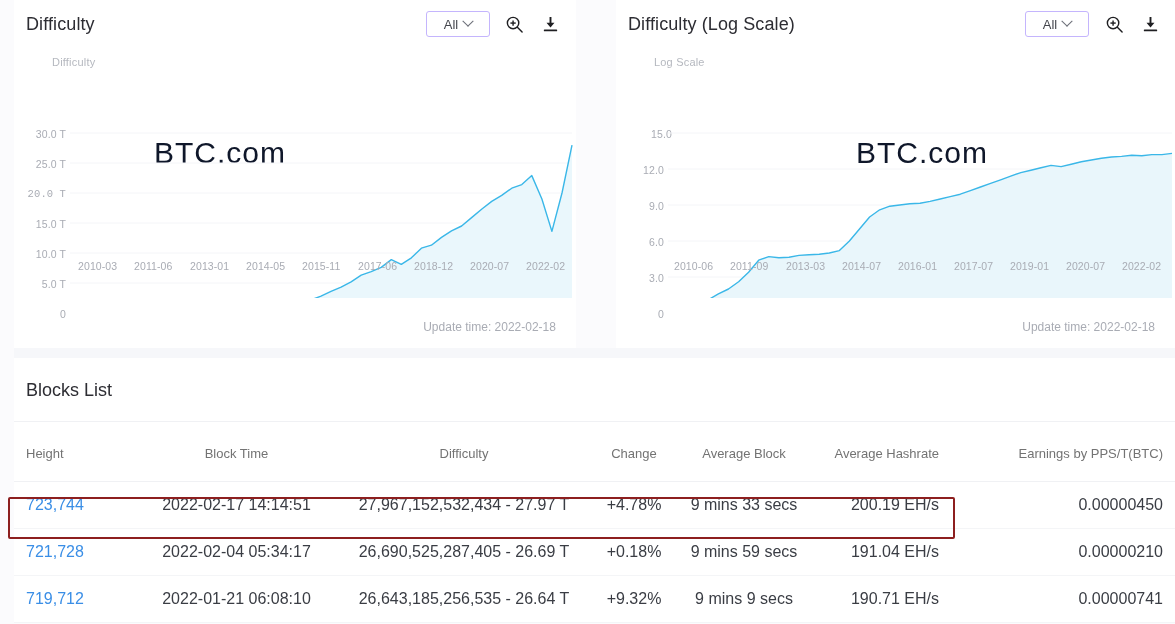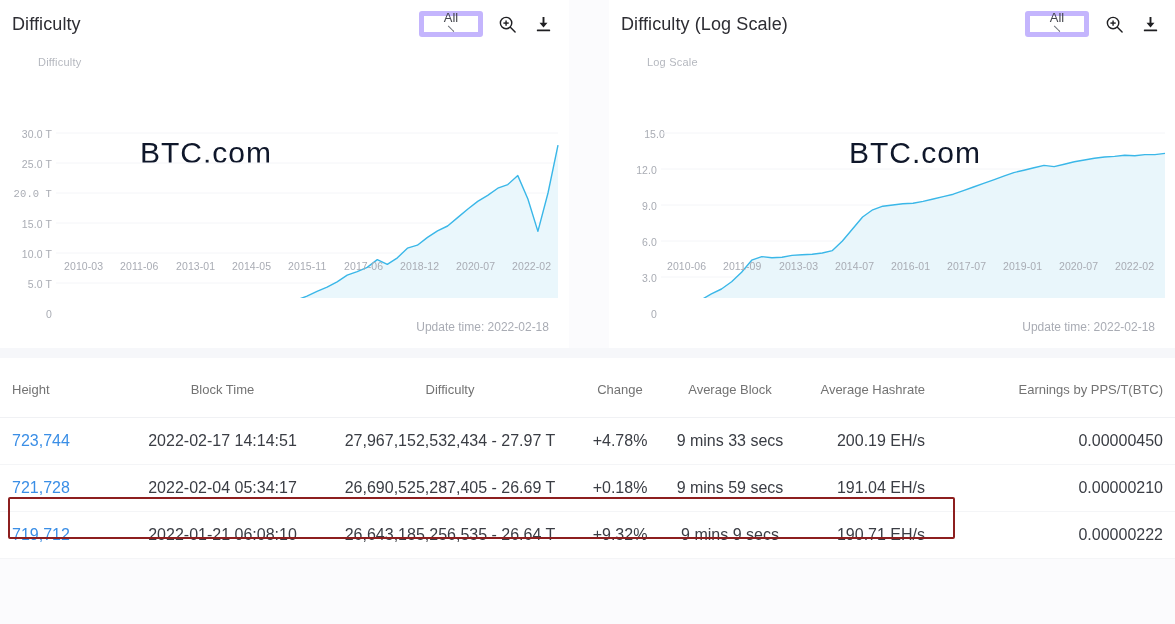--- a/index.html
+++ b/index.html
@@ -2,44 +2,44 @@
 <html><head>
 <meta charset="utf-8">
 <style>
   * { box-sizing: border-box; margin: 0; padding: 0; }
   html, body {
     width: 1175px; height: 624px;
     background: #fbfbfd;
     font-family: "Liberation Sans", sans-serif;
     overflow: hidden;
   }
-  .page { position: relative; width: 1175px; height: 624px; }
+  .page { position: relative; width: 1175px; height: 624px; padding-left: 14px; }
 
   
   .charts-row { display: flex; gap: 20px; height: 348px; background:#fbfbfd; }
   .chart-card {
     background:#ffffff; position: relative;
     padding: 0; height: 348px;
   }
   .chart-card.left  { width: 579px; }
   .chart-card.right { width: 576px; margin-left: 20px; }
 
   .card-head {
     display:flex; align-items:center; height:48px;
     padding: 0 14px 0 12px;
   }
   .card-title {
     font-size:18px; color:#2d2d33; font-weight:400; letter-spacing:.1px;
   }
   .head-tools { margin-left:auto; display:flex; align-items:center; gap:14px; }
 
   .range-select {
-    width:64px; height:26px; border:5px solid #c4b5fd; border-radius:3px;
-    background:#fff; display:flex; align-items:center; justify-content:flex-end;
-    gap:6px; font-size:13px; color:#44464d; cursor:pointer;flex-direction:column;
+    width:64px; height:26px; border:1px solid #c4b5fd; border-radius:3px;
+    background:#fff; display:flex; align-items:center; justify-content:center;
+    gap:6px; font-size:13px; color:#44464d; cursor:pointer;
   }
   .chev { display:inline-block; width:8px; height:8px;
     border-right:1.6px solid #6b6e77; border-bottom:1.6px solid #6b6e77;
     transform: rotate(45deg) translate(-2px,-2px); }
 
   .icon-btn { width:22px; height:22px; display:flex; align-items:center;
               justify-content:center; cursor:pointer; color:#1f1f22; }
   .icon-btn svg { display:block; }
 
   
@@ -224,20 +224,21 @@
         <div class="xtick" style="left:506px; top:212px;">2022-02</div>
       </div>
 
       <div class="update-time">Update time: 2022-02-18</div>
     </div>
   </div>
 
   <div class="gap-band"></div>
 
   <div class="blocks-card">
+    <div class="blocks-title">Blocks List</div>
     <table class="blocks">
       <thead>
         <tr>
           <th class="c-height">Height</th>
           <th class="c-time">Block Time</th>
           <th class="c-diff">Difficulty</th>
           <th class="c-chg">Change</th>
           <th class="c-avgb">Average Block</th>
           <th class="c-hash">Average Hashrate</th>
           <th class="c-earn">Earnings by PPS/T(BTC)</th>
@@ -262,20 +263,20 @@
           <td class="c-hash">191.04 EH/s</td>
           <td class="c-earn">0.00000210</td>
         </tr>
         <tr>
           <td class="c-height"><a>719,712</a></td>
           <td class="c-time">2022-01-21 06:08:10</td>
           <td class="c-diff">26,643,185,256,535 - 26.64 T</td>
           <td class="c-chg">+9.32%</td>
           <td class="c-avgb">9 mins 9 secs</td>
           <td class="c-hash">190.71 EH/s</td>
-          <td class="c-earn">0.00000222</td>
+          <td class="c-earn">0.00000741</td>
         </tr>
       </tbody>
     </table>
   </div>
 
   <div class="hl-box"></div>
 </div>
 
 </body></html>

